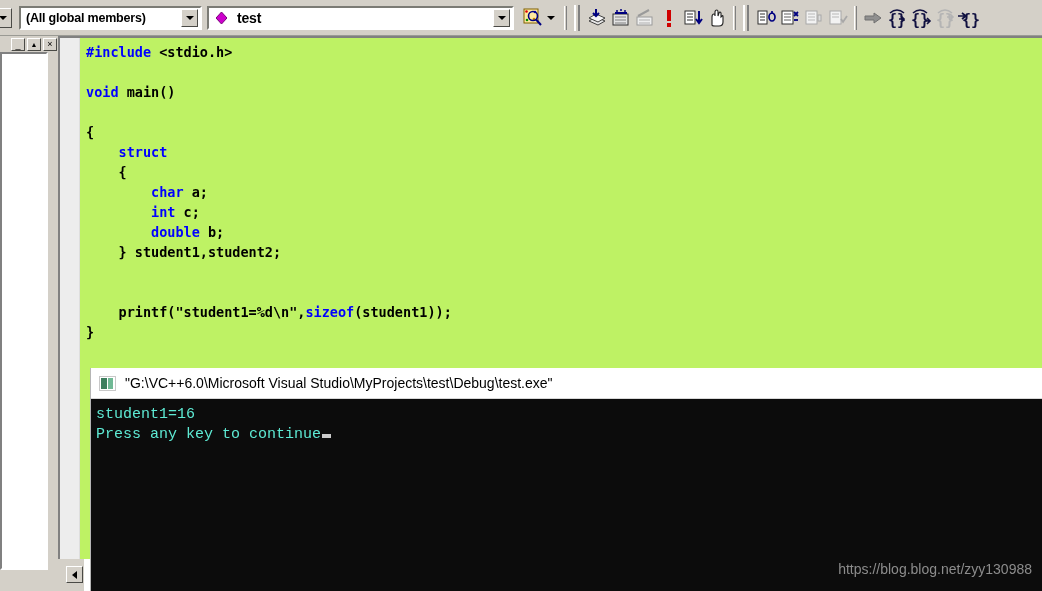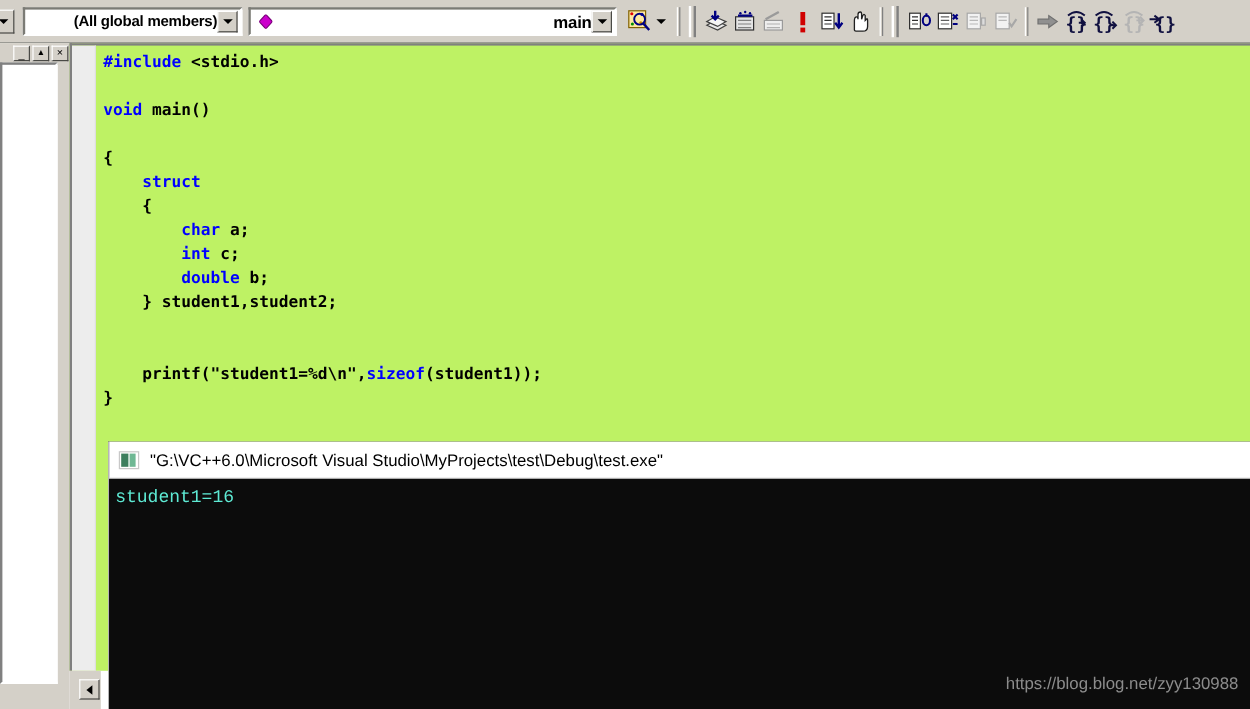--- a/index.html
+++ b/index.html
@@ -20,21 +20,20 @@
   
   #toolbar {
     position: absolute;
     left: 0; top: 0;
     width: 1042px; height: 36px;
     background: #d4d0c8;
     box-sizing: border-box;
     border-bottom: 1px solid #9a9a94;
     display: flex;
     align-items: center;
-    text-align: right;
   }
   .tb-sunken {
     background: #ffffff;
     border: 2px solid;
     border-color: #7b7b75 #ffffff #ffffff #7b7b75;
     box-sizing: border-box;
     height: 24px;
     display: flex;
     align-items: center;
   }
@@ -284,21 +283,21 @@
       <span class="arrow-dn"></span>
     </span>
   </div>
 
   <div class="tb-sunken combo" style="width:307px; margin-left:5px;">
     <span style="flex:0 0 auto; margin-left:7px; margin-right:5px; display:flex;">
       <svg width="11" height="12" viewBox="0 0 11 12">
         <polygon points="5.5,0 11,6 5.5,12 0,6" fill="#cc00cc" stroke="#7a007a" stroke-width="1"></polygon>
       </svg>
     </span>
-    <span class="combo-text" style="font-size:14px;">main</span>
+    <span class="combo-text" style="font-size:14px;">test</span>
     <span class="combo-btn">
       <span class="arrow-dn"></span>
     </span>
   </div>
 
   <div class="tb-icon" style="margin-left:6px;">
     <span>
       <svg width="19" height="19" viewBox="0 0 19 19">
         <rect x="1" y="1" width="14" height="14" fill="#ffe9a0" stroke="#806000"></rect>
         <circle cx="3.5" cy="3.5" r="1.3" fill="#e00000"></circle>
@@ -493,15 +492,16 @@
   </div>
 </div>
 
 <div id="console">
   <div id="console-titlebar">
     <span id="console-icon"></span>
     <span id="console-title">"G:\VC++6.0\Microsoft Visual Studio\MyProjects\test\Debug\test.exe"</span>
   </div>
   <div id="console-body">
     <div class="console-line">student1=16</div>
+    <div class="console-line"><span>Press any key to continue</span><span class="cursor-block"></span></div>
   </div>
   <div id="watermark">https://blog.blog.net/zyy130988</div>
 </div>
 
 </body></html>

